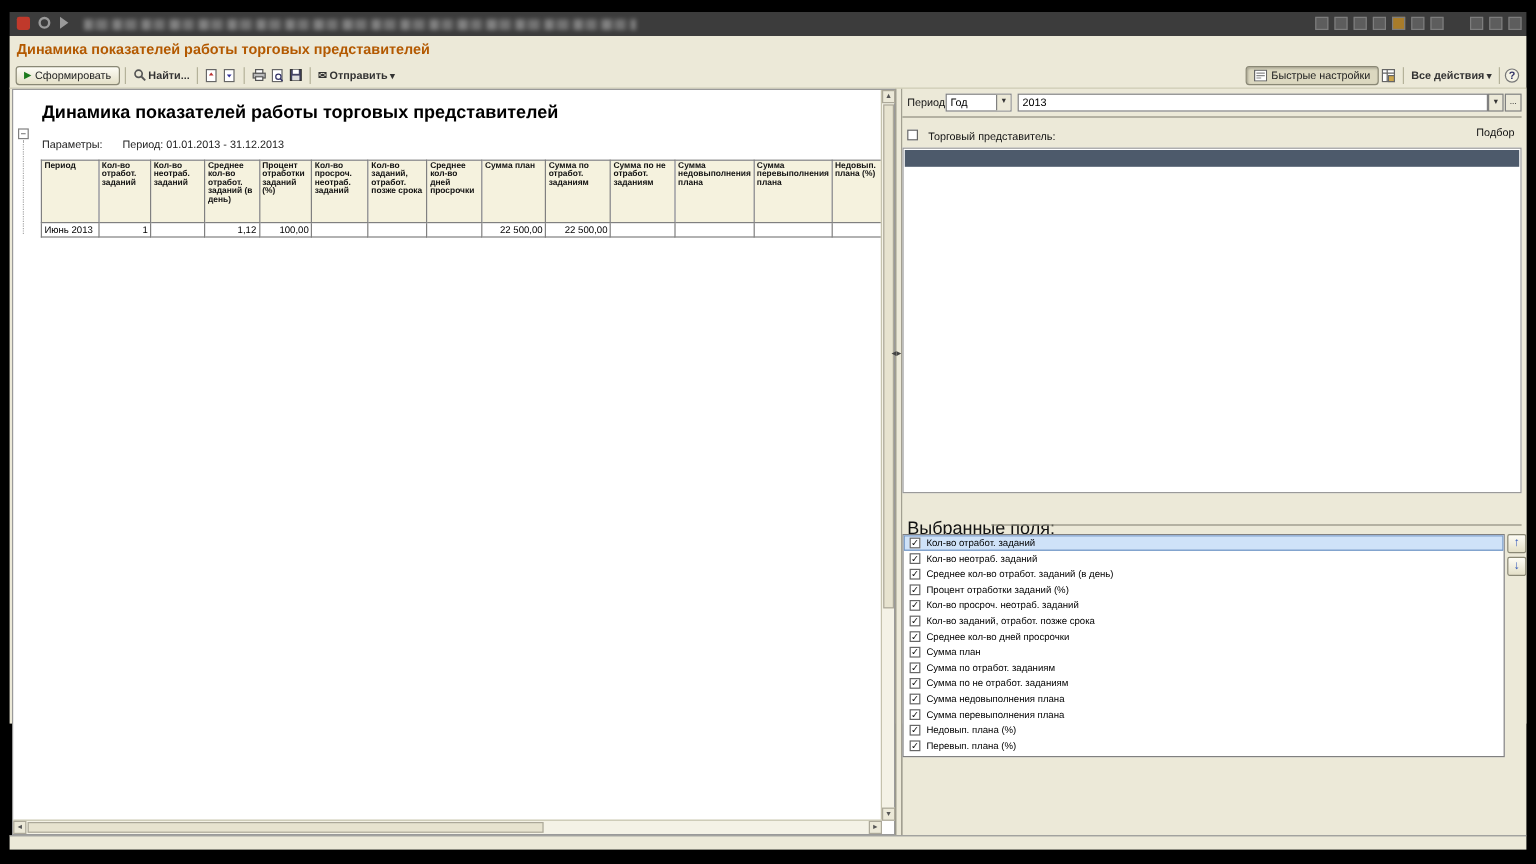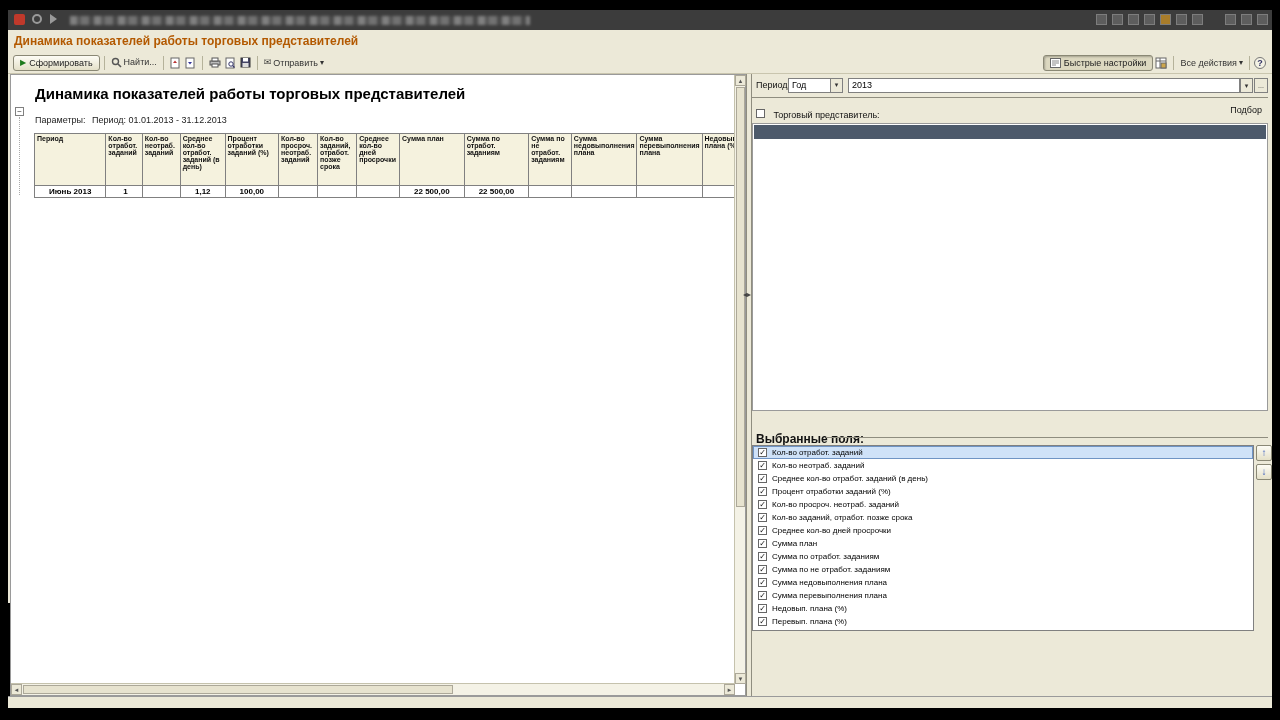--- a/index.html
+++ b/index.html
@@ -23,45 +23,45 @@
   .caption { position:absolute; left:0; top:0; width:100%; height:21px; padding:4px 0 0 6px;
              font-size:12px; font-weight:bold; color:#b35900; }
   .toolbar { position:absolute; left:0; top:21px; width:100%; height:23px; border-bottom:1px solid #c9c5ae; }
   .tb-row { position:absolute; top:3px; height:17px; display:flex; align-items:center; }
   .tb-row.left { left:5px; }
   .tb-row.right { right:6px; }
   .btn { display:inline-flex; align-items:center; gap:3px; height:16px; padding:0 6px; font-size:9px; color:#222;
          background:linear-gradient(#fdfcf5,#e4e0c8); border:1px solid #8a8875; border-radius:3px; cursor:default; }
   .btn.pressed { background:#dcd8c0; box-shadow:inset 1px 1px 2px rgba(0,0,0,.25); }
   .tb-sep { width:1px; height:14px; background:#b5b29a; margin:0 4px; }
-  .tb-item { display:inline-flex; align-items:flex-start; gap:2px; font-size:9px; color:#333; padding:0 2px; }
+  .tb-item { display:inline-flex; align-items:flex-end; gap:2px; font-size:9px; color:#333; padding:0 2px;font-weight:bold; }
   .gl { font-size:9px; line-height:1; }
   .gl.green { color:#1c7a1c; font-size:8px; }
   .caret { font-size:8px; color:#333; }
   .help-circle { width:12px; height:12px; border:1px solid #777; border-radius:50%; background:#f4f2e4;
                  font-size:9px; font-weight:bold; color:#336; text-align:center; line-height:11px; }
   svg.icon { display:block; }
 
   
   .main { position:absolute; left:0; top:44px; width:1264px; height:622px; }
 
   
   .report-panel { position:absolute; left:2px; top:0; width:736px; height:622px; background:#fff; border:1px solid #9a9a9a; }
   .collapse-box { position:absolute; left:4px; top:32px; width:9px; height:9px; border:1px solid #808080; background:#fff;
                   font-size:8px; line-height:7px; text-align:center; color:#333; }
   .tree-line { position:absolute; left:8px; top:42px; height:78px; border-left:1px dotted #aaa; }
   .rep-title { position:absolute; left:24px; top:10px; font-size:15px; font-weight:bold; color:#000; }
   .rep-params { position:absolute; left:24px; top:40px; font-size:9px; color:#222; }
-  .rep-params .plab { margin-right:4px; }
+  .rep-params .plab { margin-right:14px; }
   .rep-table-wrap { position:absolute; left:23px; top:58px; }
   table.rep { border-collapse:collapse; table-layout:fixed; }
   table.rep th { border:1px solid #808080; background:#f5f2de; font-size:7px; font-weight:bold; color:#111;
                  text-align:left; vertical-align:top; padding:1px 2px; height:52px; overflow:hidden; }
-  table.rep td { border:1px solid #808080; background:#fff; font-size:8px; font-weight:bold; color:#000;
-                 padding:0 14px; height:12px; overflow:hidden; white-space:nowrap; }
+  table.rep td { border:1px solid #808080; background:#fff; font-size:8px; font-weight:normal; color:#000;
+                 padding:0 2px; height:12px; overflow:hidden; white-space:nowrap; }
   table.rep td.num { text-align:right; }
 
   
   .vscroll { position:absolute; right:0; top:0; width:11px; height:609px; background:#f4f2e6; border-left:1px solid #c5c2ad; }
   .hscroll { position:absolute; left:0; bottom:0; width:724px; height:12px; background:#f4f2e6; border-top:1px solid #c5c2ad; }
   .sc-btn { position:absolute; background:#ece9d8; border:1px solid #aca899; color:#555; font-size:6px; text-align:center; }
   .vscroll .sc-btn { width:11px; height:11px; line-height:10px; left:0; }
   .hscroll .sc-btn { width:11px; height:11px; line-height:10px; top:0; }
   .sc-thumb { position:absolute; background:#e7e3cf; border:1px solid #aca899; }
 
@@ -80,21 +80,21 @@
                font-size:7px; text-align:center; line-height:12px; color:#333; }
   .mini-btn { position:absolute; top:0; height:15px; background:#ece9d8; border:1px solid #808080; font-size:7px;
               text-align:center; line-height:13px; color:#333; }
   .hline { position:absolute; left:0; height:0; border-top:1px solid #8f8d7f; }
   .rep-filter-row { position:absolute; left:4px; top:30px; width:512px; height:14px; }
   .cb { display:inline-block; width:9px; height:9px; background:#fff; border:1px solid #666; font-size:8px;
         line-height:8px; text-align:center; color:#111; vertical-align:middle; }
   .pick { position:absolute; right:6px; top:1px; font-size:9px; color:#111; }
   .empty-list { position:absolute; left:0; top:49px; width:516px; height:288px; background:#fff; border:1px solid #9a9a9a; }
   .empty-list .dark-head { position:absolute; left:1px; top:1px; right:1px; height:14px; background:#4d5a6b; }
-  .fields-label { position:absolute; left:4px; top:358px; font-size:12px; color:#111;font-weight:bold; }
+  .fields-label { position:absolute; left:4px; top:358px; font-size:15px; color:#111; }
   .fields-list { position:absolute; left:0; top:371px; width:502px; height:186px; background:#fff; border:1px solid #808080; overflow:hidden; }
   .field-item { position:relative; height:13px; display:flex; align-items:center; gap:5px; padding-left:4px;
                 font-size:8px; color:#000; border:1px solid transparent; }
   .field-item .cb { width:9px; height:9px; flex:0 0 auto; }
   .field-item.selected { background:#cfe2f8; border:1px solid #6f94c4; }
   .updown { position:absolute; width:16px; height:16px; background:linear-gradient(#fdfcf5,#e4e0c8);
             border:1px solid #8a8875; border-radius:2px; text-align:center; line-height:14px;
             font-size:10px; font-weight:bold; color:#2f55bb; }
   .watermark { position:absolute; right:2px; top:568px; font-size:27px; color:#2323cc; letter-spacing:0; }
 

